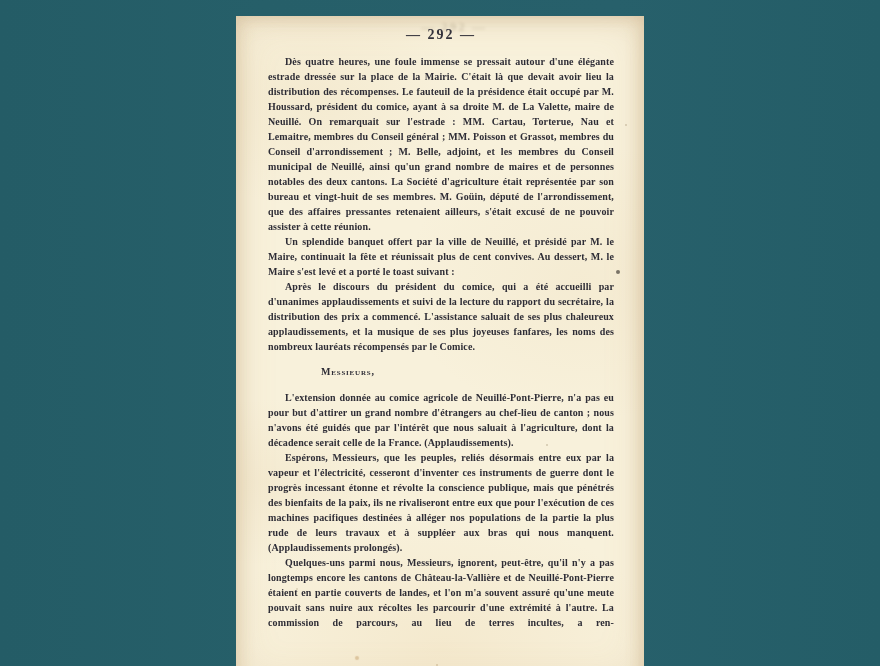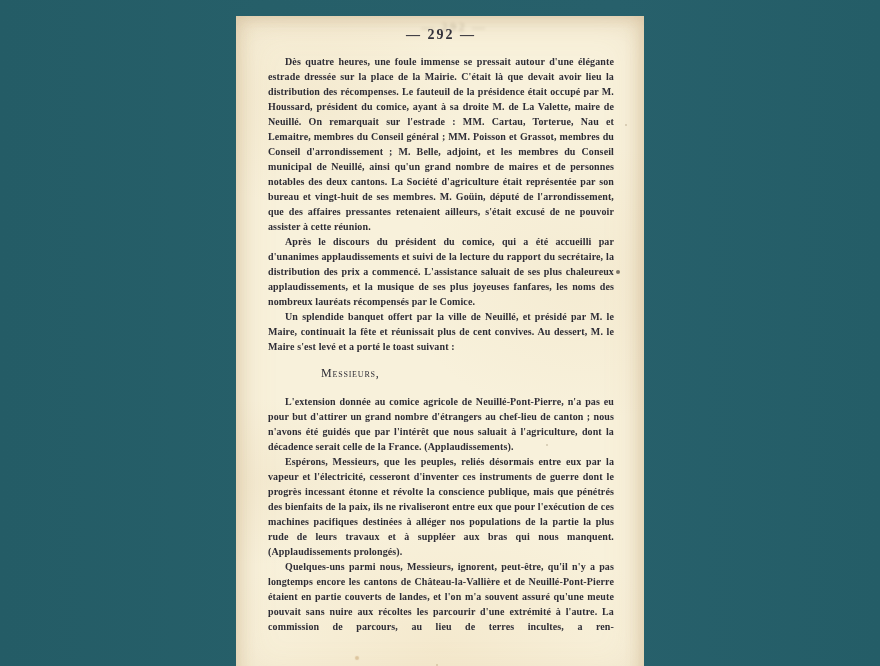--- a/index.html
+++ b/index.html
@@ -71,22 +71,22 @@
     text-align: justify;
     text-indent: 17px;
     letter-spacing: 0.12px;
     color: #2e2d36;
   }
   .cutoff {
     text-align-last: justify;
   }
   .salutation {
     margin: 12px 0 13px 53px;
-    font-size: 12px;
-    font-weight: 400;
+    font-size: 10px;
+    font-weight: 700;
     font-variant: small-caps;
     letter-spacing: 0.8px;
     color: #2e2d36;
   }
   .specks {
     position: absolute;
     top: 0; left: 0;
     width: 2px; height: 2px;
     border-radius: 50%;
     background: transparent;
@@ -117,23 +117,23 @@
   <div class="page">
 
     <div class="ghost">— 292 —</div>
 
     <div class="text-col">
 
       <div class="header">— 292 —</div>
 
       <p class="para">Dès quatre heures, une foule immense se pressait autour d'une élégante estrade dressée sur la place de la Mairie. C'était là que devait avoir lieu la distribution des récompenses. Le fauteuil de la présidence était occupé par M. Houssard, président du comice, ayant à sa droite M. de La Valette, maire de Neuillé. On remarquait sur l'estrade : MM. Cartau, Torterue, Nau et Lemaitre, membres du Conseil général ; MM. Poisson et Grassot, membres du Conseil d'arrondissement ; M. Belle, adjoint, et les membres du Conseil municipal de Neuillé, ainsi qu'un grand nombre de maires et de personnes notables des deux cantons. La Société d'agriculture était représentée par son bureau et vingt-huit de ses membres. M. Goüin, député de l'arrondissement, que des affaires pressantes retenaient ailleurs, s'était excusé de ne pouvoir assister à cette réunion.</p>
 
+      <p class="para">Un splendide banquet offert par la ville de Neuillé, et présidé par M. le Maire, continuait la fête et réunissait plus de cent convives. Au dessert, M. le Maire s'est levé et a porté le toast suivant :</p>
+
       <p class="para">Après le discours du président du comice, qui a été accueilli par d'unanimes applaudissements et suivi de la lecture du rapport du secrétaire, la distribution des prix a commencé. L'assistance saluait de ses plus chaleureux applaudissements, et la musique de ses plus joyeuses fanfares, les noms des nombreux lauréats récompensés par le Comice.</p>
-
-      <p class="para">Un splendide banquet offert par la ville de Neuillé, et présidé par M. le Maire, continuait la fête et réunissait plus de cent convives. Au dessert, M. le Maire s'est levé et a porté le toast suivant :</p>
 
       <div class="salutation">Messieurs,</div>
 
       <p class="para">L'extension donnée au comice agricole de Neuillé-Pont-Pierre, n'a pas eu pour but d'attirer un grand nombre d'étrangers au chef-lieu de canton ; nous n'avons été guidés que par l'intérêt que nous saluait à l'agriculture, dont la décadence serait celle de la France. (Applaudissements).</p>
 
       <p class="para">Espérons, Messieurs, que les peuples, reliés désormais entre eux par la vapeur et l'électricité, cesseront d'inventer ces instruments de guerre dont le progrès incessant étonne et révolte la conscience publique, mais que pénétrés des bienfaits de la paix, ils ne rivaliseront entre eux que pour l'exécution de ces machines pacifiques destinées à alléger nos populations de la partie la plus rude de leurs travaux et à suppléer aux bras qui nous manquent. (Applaudissements prolongés).</p>
 
       <p class="para cutoff">Quelques-uns parmi nous, Messieurs, ignorent, peut-être, qu'il n'y a pas longtemps encore les cantons de Château-la-Vallière et de Neuillé-Pont-Pierre étaient en partie couverts de landes, et l'on m'a souvent assuré qu'une meute pouvait sans nuire aux récoltes les parcourir d'une extrémité à l'autre. La commission de parcours, au lieu de terres incultes, a ren-</p>
 
     </div>

